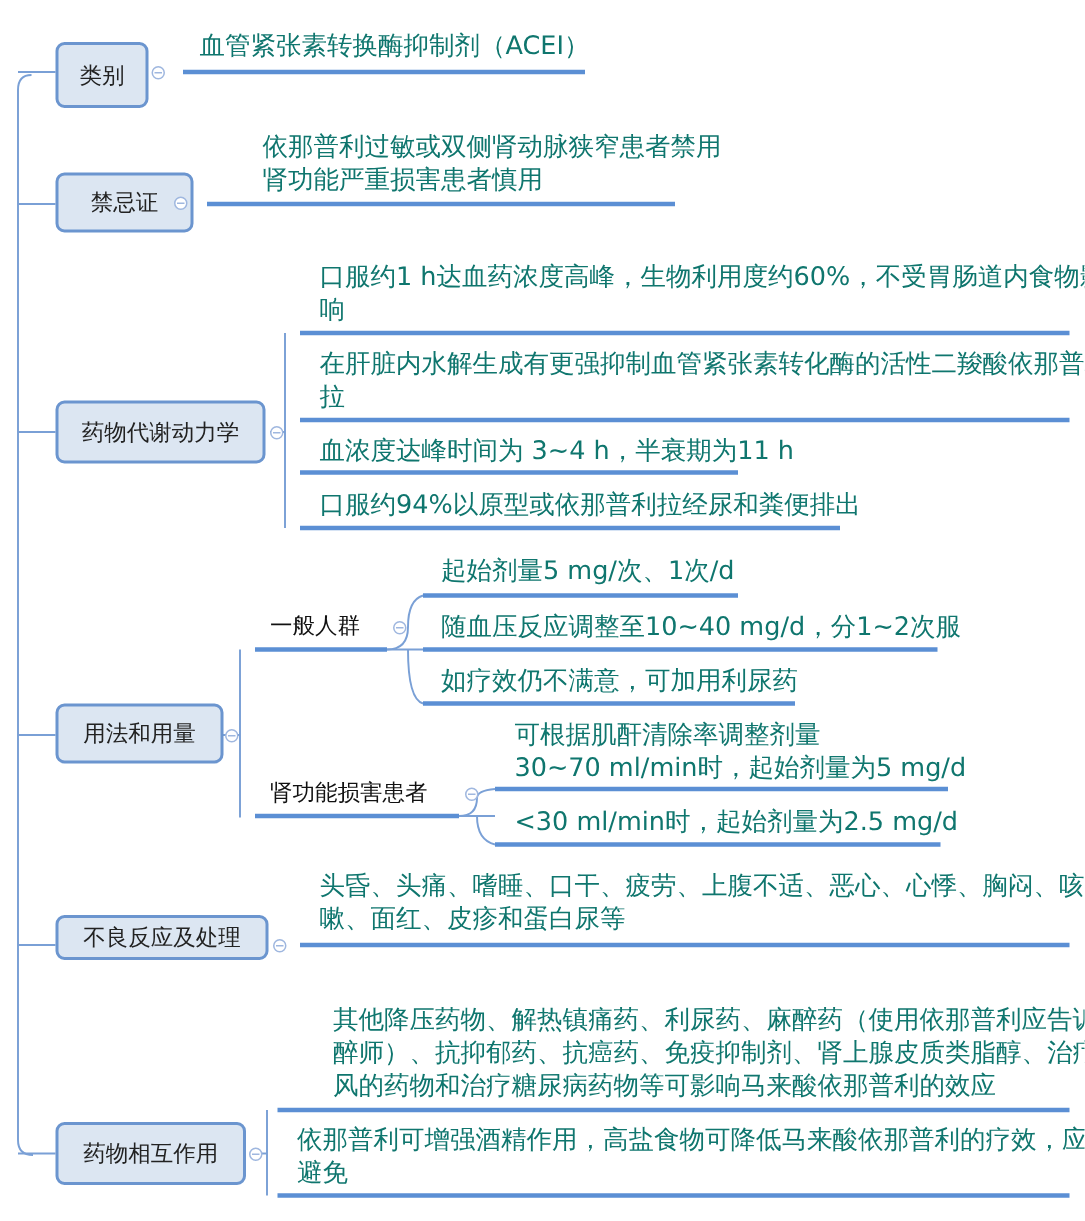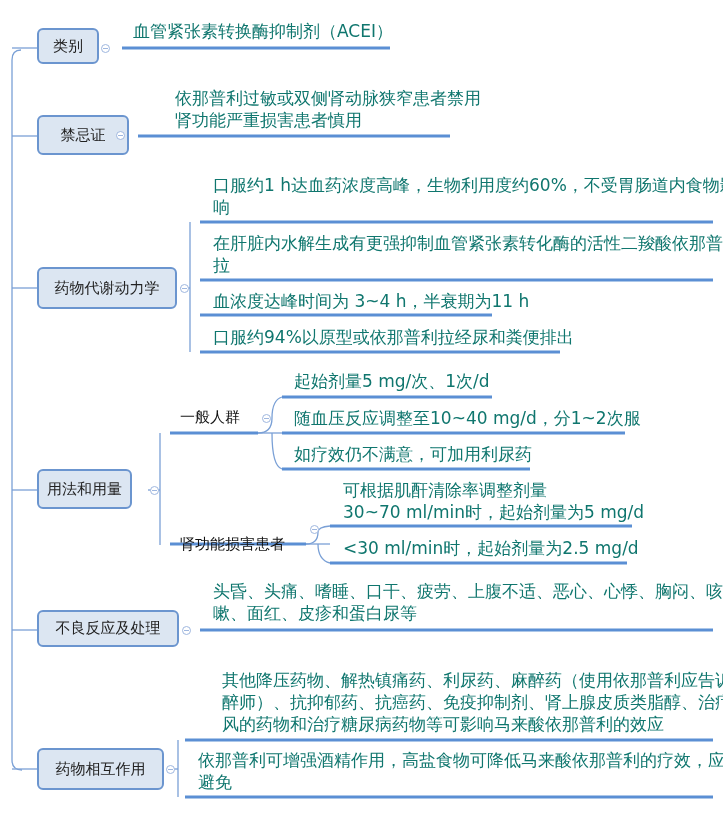--- a/index.html
+++ b/index.html
@@ -55,21 +55,21 @@
     <line x1="282" y1="433" x2="625" y2="433"></line>
     <line x1="282" y1="469" x2="530" y2="469"></line>
     <line x1="330" y1="526" x2="632" y2="526"></line>
     <line x1="330" y1="563" x2="627" y2="563"></line>
     <line x1="200" y1="630" x2="713" y2="630"></line>
     <line x1="185" y1="740" x2="713" y2="740"></line>
     <line x1="185" y1="797" x2="713" y2="797"></line>
   </g>
 </svg>
 
-<div class="node" style="left:37px;top:28px;width:62px;height:36px;text-align:right;">
+<div class="node" style="left:37px;top:28px;width:62px;height:44px;text-align:right;">
   <span>类别</span>
 </div>
 <span class="toggle" style="left:101px;top:44px;"></span>
 <div class="txt" style="left:133px;top:20px;">血管紧张素转换酶抑制剂（ACEI）</div>
 
 <div class="node" style="left:37px;top:115px;width:92px;height:40px;">
   <span>禁忌证</span>
 </div>
 <span class="toggle" style="left:116px;top:131px;"></span>
 <div class="txt" style="left:149px;top:87px;white-space:pre;margin-left:26px;">依那普利过敏或双侧肾动脉狭窄患者禁用
@@ -79,38 +79,38 @@
   <span>药物代谢动力学</span>
 </div>
 <span class="toggle" style="left:180px;top:284px;"></span>
 <div class="txt" style="left:213px;top:174px;white-space:pre;">口服约1 h达血药浓度高峰，生物利用度约60%，不受胃肠道内食物影
 响</div>
 <div class="txt" style="left:213px;top:232px;white-space:pre;">在肝脏内水解生成有更强抑制血管紧张素转化酶的活性二羧酸依那普利
 拉</div>
 <div class="txt" style="left:213px;top:290px;">血浓度达峰时间为 3~4 h，半衰期为11 h</div>
 <div class="txt" style="left:213px;top:326px;">口服约94%以原型或依那普利拉经尿和粪便排出</div>
 
-<div class="node" style="left:37px;top:469px;width:95px;height:40px;">
+<div class="node" style="left:37px;top:469px;width:112px;height:40px;">
   <span>用法和用量</span>
 </div>
 <span class="toggle" style="left:150px;top:486px;"></span>
 
 <div class="sub" style="left:180px;top:408px;">一般人群</div>
 <span class="toggle" style="left:262px;top:414px;"></span>
 <div class="txt" style="left:294px;top:370px;">起始剂量5 mg/次、1次/d</div>
 <div class="txt" style="left:294px;top:407px;">随血压反应调整至10~40 mg/d，分1~2次服</div>
 <div class="txt" style="left:294px;top:443px;">如疗效仍不满意，可加用利尿药</div>
 
-<div class="sub" style="left:180px;top:535px;">肾功能损害患者</div>
+<div class="sub" style="left:180px;top:519px;">肾功能损害患者</div>
 <span class="toggle" style="left:310px;top:525px;"></span>
 <div class="txt" style="left:343px;top:479px;white-space:pre;">可根据肌酐清除率调整剂量
 30~70 ml/min时，起始剂量为5 mg/d</div>
 <div class="txt" style="left:343px;top:537px;">&lt;30 ml/min时，起始剂量为2.5 mg/d</div>
 
-<div class="node" style="left:37px;top:610px;width:142px;height:37px;">
+<div class="node" style="left:37px;top:610px;width:142px;height:30px;">
   <span>不良反应及处理</span>
 </div>
 <span class="toggle" style="left:182px;top:626px;"></span>
 <div class="txt" style="left:213px;top:580px;white-space:pre;">头昏、头痛、嗜睡、口干、疲劳、上腹不适、恶心、心悸、胸闷、咳
 嗽、面红、皮疹和蛋白尿等</div>
 
 <div class="node" style="left:37px;top:748px;width:127px;height:42px;">
   <span>药物相互作用</span>
 </div>
 <span class="toggle" style="left:166px;top:765px;"></span>

